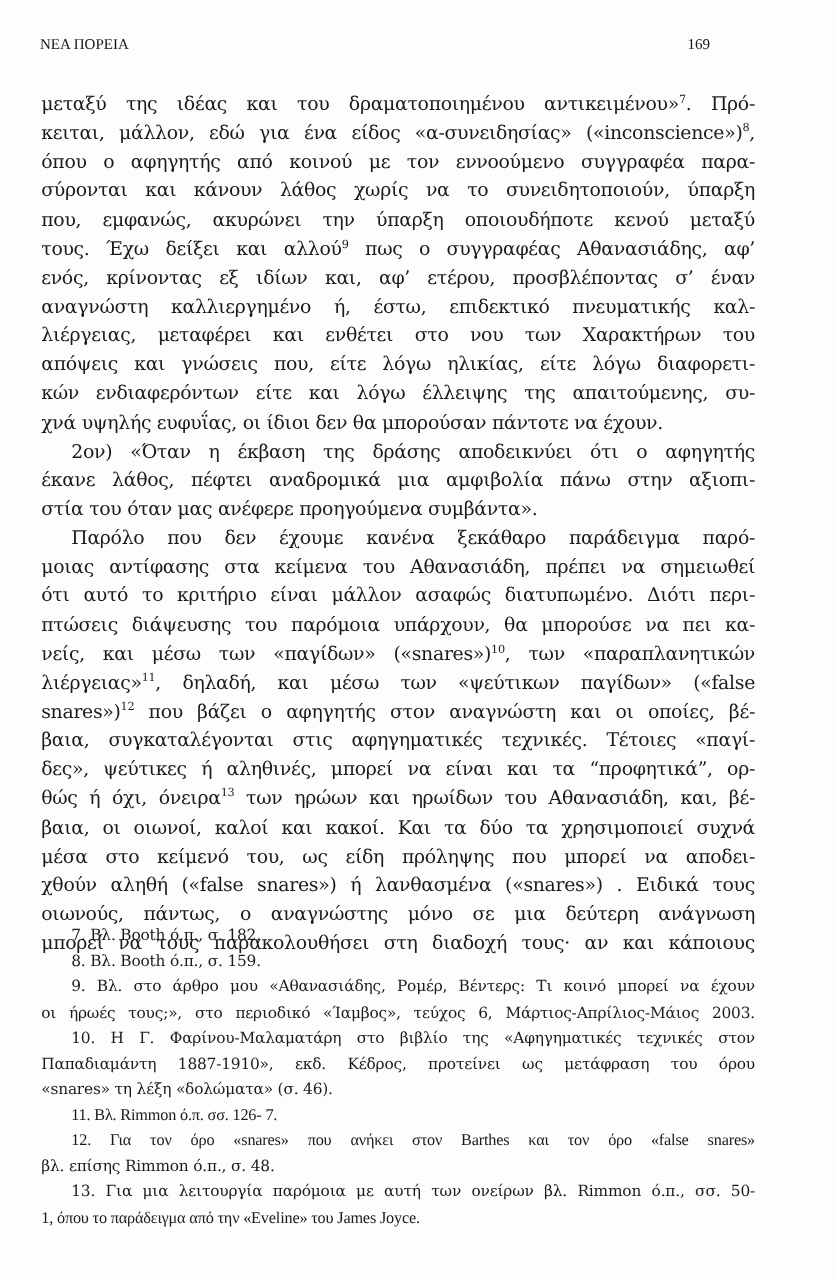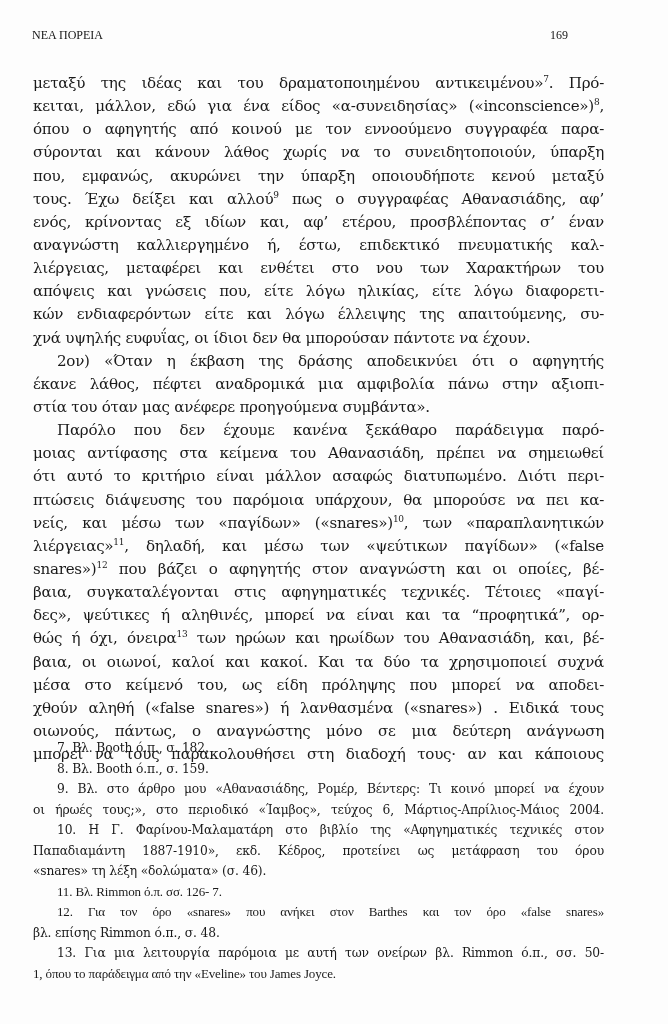--- a/index.html
+++ b/index.html
@@ -74,21 +74,21 @@
       <div class="line"><span>μέσα στο κείμενό του, ως είδη πρόληψης που μπορεί να αποδει-</span></div>
       <div class="line"><span>χθούν αληθή («false snares») ή λανθασμένα («snares») . Ειδικά τους</span></div>
       <div class="line"><span>οιωνούς, πάντως, ο αναγνώστης μόνο σε μια δεύτερη ανάγνωση</span></div>
       <div class="line"><span>μπορεί να τους παρακολουθήσει στη διαδοχή τους· αν και κάποιους</span></div>
     </div>
 
   <div class="notes" id="footnotes">
       <div class="note last indent">7. Βλ. Booth ό.π., σ. 182.</div>
       <div class="note last indent">8. Βλ. Booth ό.π., σ. 159.</div>
       <div class="note indent">9. Βλ. στο άρθρο μου «Αθανασιάδης, Ρομέρ, Βέντερς: Τι κοινό μπορεί να έχουν</div>
-      <div class="note">οι ήρωές τους;», στο περιοδικό «Ίαμβος», τεύχος 6, Μάρτιος-Απρίλιος-Μάιος 2004.</div>
+      <div class="note">οι ήρωές τους;», στο περιοδικό «Ίαμβος», τεύχος 6, Μάρτιος-Απρίλιος-Μάιος 2003.</div>
       <div class="note indent">10. Η Γ. Φαρίνου-Μαλαματάρη στο βιβλίο της «Αφηγηματικές τεχνικές στον</div>
       <div class="note">Παπαδιαμάντη 1887-1910», εκδ. Κέδρος, προτείνει ως μετάφραση του όρου</div>
       <div class="note last">«snares» τη λέξη «δολώματα» (σ. 46).</div>
       <div class="note last indent sans">11. Βλ. Rimmon ό.π. σσ. 126- 7.</div>
       <div class="note indent sans">12. Για τον όρο «snares» που ανήκει στον Barthes και τον όρο  «false snares»</div>
       <div class="note last">βλ. επίσης Rimmon ό.π., σ. 48.</div>
       <div class="note indent">13. Για μια λειτουργία παρόμοια με αυτή των ονείρων βλ. Rimmon ό.π., σσ. 50-</div>
       <div class="note last sans">1, όπου το παράδειγμα από την «Eveline» του James Joyce.</div>
     </div>
 </div>

